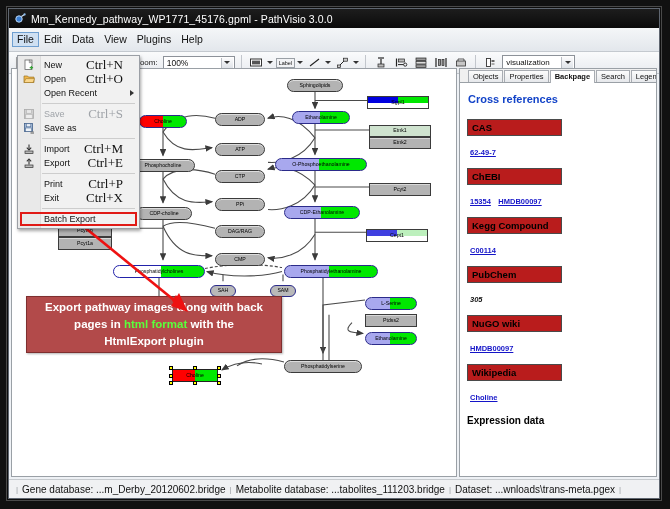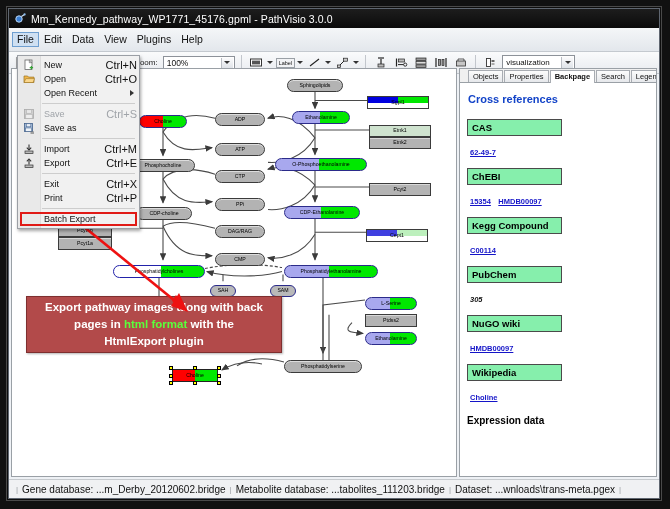--- a/index.html
+++ b/index.html
@@ -66,42 +66,42 @@
   .side-inner{flex:1;border:1px solid #9aa0a6;background:#f0f0f0;display:flex;flex-direction:column;
       box-sizing:border-box;overflow:hidden;}
   .tabstrip{height:14px;display:flex;align-items:flex-end;padding-left:8px;background:#f0f0f0;
       border-bottom:1px solid #9aa0a6;box-sizing:border-box;}
   .tab{font-size:7.5px;color:#111;padding:1px 4px;border:1px solid #a8acb2;border-bottom:none;
       background:linear-gradient(to bottom,#fcfcfc,#e6e8eb);margin-right:1px;line-height:9px;white-space:nowrap;}
   .tab.sel{background:#ffffff;font-weight:bold;position:relative;top:1px;padding-bottom:2px;}
   .side-body{flex:1;background:#ffffff;overflow:hidden;padding:6px 7px 0 7px;box-sizing:border-box;
       position:relative;}
   .xref-title{color:#1243c8;font-weight:bold;font-size:11px;margin:4px 0 14px 1px;}
-  .xref-head{border:1px solid #4a4a4a;background:#86efac;font-weight:bold;font-size:9.5px;color:#000;
+  .xref-head{border:1px solid #4a4a4a;background:#b91c1c;font-weight:bold;font-size:9.5px;color:#000;
       padding:2px 4px;width:95px;box-sizing:border-box;margin-bottom:5px;}
   .xref-val{font-size:7.5px;color:#1414c8;text-decoration:underline;margin:0 0 11px 3px;
       font-weight:bold;display:inline-block;}
   .xref-val.plain{color:#111;text-decoration:none;font-style:italic;}
   .expr{font-weight:bold;font-size:10px;color:#000;margin-top:2px;}
 
   
   .statusbar{position:absolute;left:0;right:0;bottom:0;height:19px;background:#f0f1f3;
       border-top:1px solid #c6cace;display:flex;align-items:center;box-sizing:border-box;padding-left:3px;}
   .status-cell{font-size:10px;color:#111;white-space:nowrap;}
   .status-div{color:#9a9ea3;margin:0 4px;font-size:8px;}
 
   
   .dropdown{position:absolute;left:8px;top:46px;width:121px;background:#f1f1f1;
       border:1px solid #9b9fa5;box-shadow:1px 2px 3px rgba(0,0,0,.35);z-index:40;padding:2px 0;}
   .dd-gutter{position:absolute;left:0;top:0;bottom:0;width:22px;background:#e9e9e9;
       border-right:1px solid #dcdcdc;}
   .dd-row{position:relative;display:flex;align-items:center;height:14px;font-size:9px;color:#111;
       padding-left:22px;box-sizing:border-box;z-index:2;}
   .dd-row .lbl{flex:1;padding-left:4px;white-space:nowrap;}
-  .dd-row .acc{padding-right:2px;color:#111;font-size:11px;white-space:nowrap;}
+  .dd-row .acc{padding-right:16px;color:#111;font-size:13px;white-space:nowrap;font-family:Liberation Serif, serif;}
   .dd-row.disabled .lbl,.dd-row.disabled .acc{color:#a0a4a9;}
   .dd-row .submark{position:absolute;right:5px;width:0;height:0;border-top:3px solid transparent;
       border-bottom:3px solid transparent;border-left:4px solid #333;}
   .dd-sep{height:1px;background:#cdcdcd;margin:3px 4px 3px 24px;position:relative;z-index:2;}
   .dd-icon{position:absolute;left:4px;width:13px;height:13px;display:flex;align-items:center;justify-content:center;}
   .dd-highlight{position:absolute;left:2px;right:2px;height:14px;border:2px solid #e01a16;
       box-sizing:border-box;z-index:1;}
 
   
   .node{position:absolute;box-sizing:border-box;display:flex;align-items:center;justify-content:center;
@@ -634,27 +634,27 @@
               <rect x="2" y="8" width="8" height="2.6" fill="#bbb" stroke="#333" stroke-width=".7"></rect>
             </svg>
         </span>
         <span class="lbl">Export</span>
         <span class="acc">Ctrl+E</span>
       </div>
 
       <div class="dd-sep"></div>
 
       <div class="dd-row">
+        <span class="lbl">Print</span>
+        <span class="acc">Ctrl+P</span>
+      </div>
+
+      <div class="dd-row">
         <span class="lbl">Exit</span>
         <span class="acc">Ctrl+X</span>
-      </div>
-
-      <div class="dd-row">
-        <span class="lbl">Print</span>
-        <span class="acc">Ctrl+P</span>
       </div>
 
       <div class="dd-sep"></div>
 
       <div style="position:relative;">
         <div class="dd-highlight" style="top:0;"></div>
         <div class="dd-row">
           <span class="lbl">Batch Export</span>
           <span class="acc"></span>
         </div>

